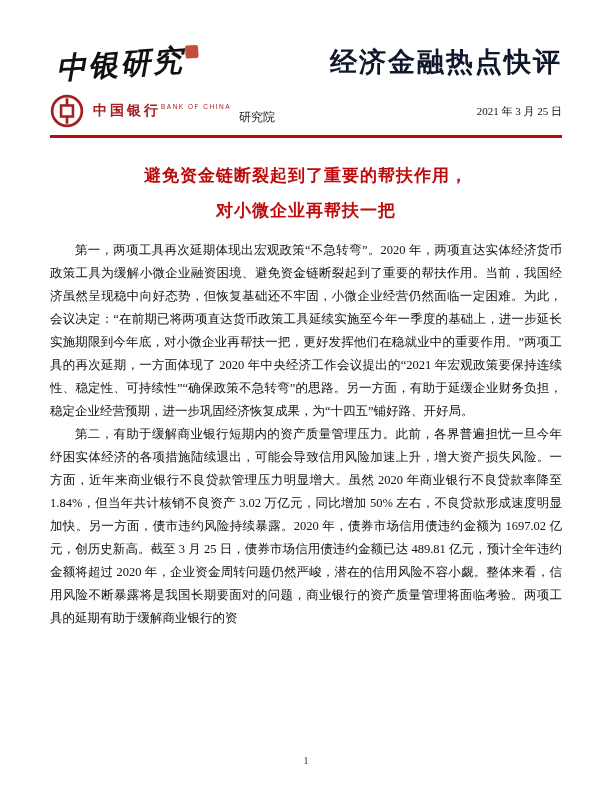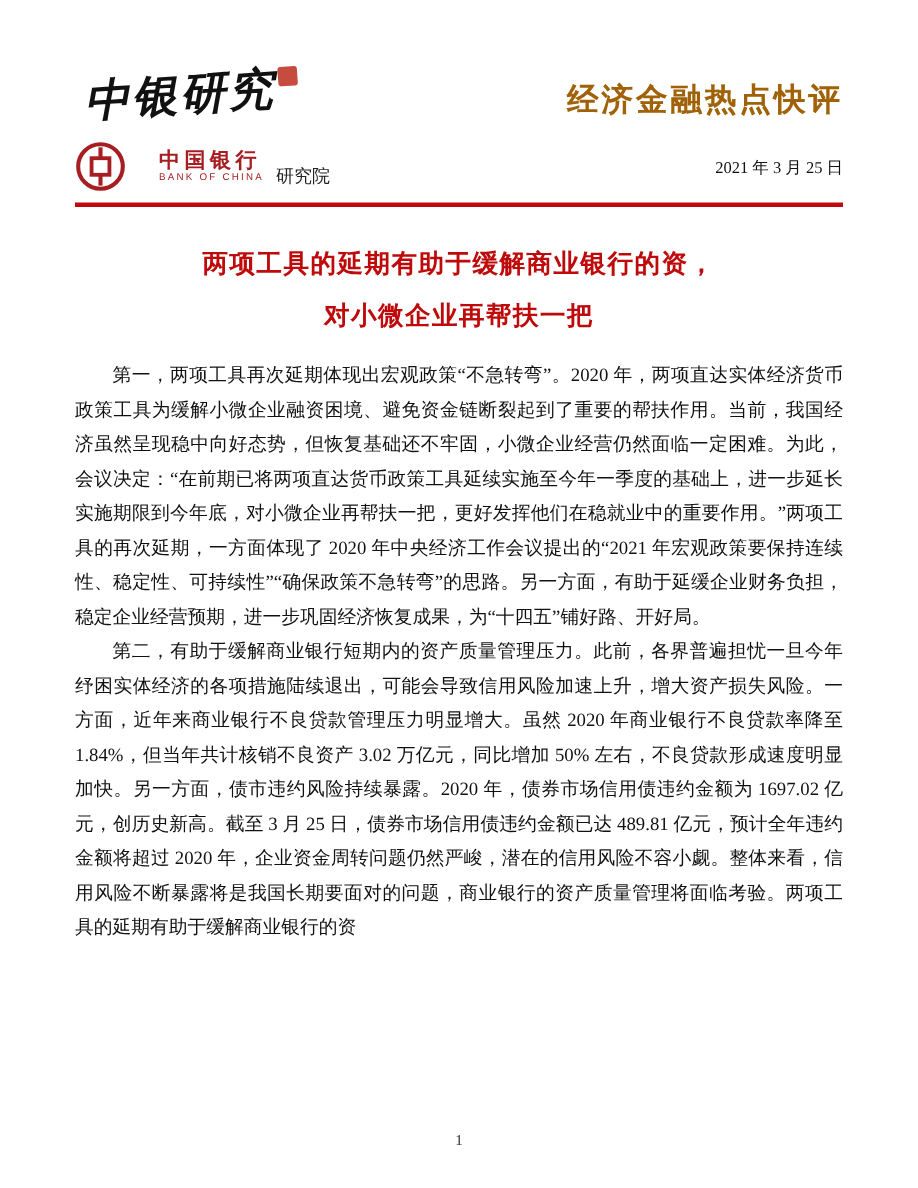--- a/index.html
+++ b/index.html
@@ -38,40 +38,39 @@
   .seal {
     display: inline-block;
     width: 13px; height: 13px;
     background: #c0392b;
     border-radius: 2px;
     margin-left: 2px;
     vertical-align: super;
     opacity: 0.9;
   }
   .masthead-title {
-    font-size: 21px;
+    font-size: 27px;
     font-weight: bold;
-    color: #a16207;
+    color: #0f172a;
     letter-spacing: 2px;
     line-height: 1.1;
     padding-bottom: 4px;
     white-space: nowrap;
   }
   .masthead-bottom {
     margin-top: 12px;
     display: flex;
     align-items: center;
     justify-content: space-between;
   }
   .bank-block { display: flex; align-items: center; }
   .boc-logo { width: 34px; height: 34px; display: inline-block; }
   .bank-names {
     display: flex;
-    flex-direction: column;
-    margin-left: 22px;
+    margin-left: 9px;
     line-height: 1.1;
   }
   .bank-cn {
     font-size: 14px;
     font-weight: bold;
     color: #a61e22;
     letter-spacing: 3px;
     white-space: nowrap;
   }
   .bank-en {
@@ -160,21 +159,21 @@
         <span class="institute">研究院</span>
       </div>
       <span class="hdr-date">2021 年 3 月 25 日</span>
     </div>
 
     <div class="red-rule"></div>
   </header>
 
   <main>
     <h2 class="doc-title">
-      <span>两项工具的延期有助于缓解商业银行的资，</span><br>
+      <span>避免资金链断裂起到了重要的帮扶作用，</span><br>
       <span>对小微企业再帮扶一把</span>
     </h2>
 
     <div class="body-text">
       <p class="body-para"><b>第一，两项工具再次延期体现出宏观政策“不急转弯”。</b><span>2020 年，两项直达实体经济货币政策工具为缓解小微企业融资困境、避免资金链断裂起到了重要的帮扶作用。当前，我国经济虽然呈现稳中向好态势，但恢复基础还不牢固，小微企业经营仍然面临一定困难。为此，会议决定：“在前期已将两项直达货币政策工具延续实施至今年一季度的基础上，进一步延长实施期限到今年底，对小微企业再帮扶一把，更好发挥他们在稳就业中的重要作用。”两项工具的再次延期，一方面体现了 2020 年中央经济工作会议提出的“2021 年宏观政策要保持连续性、稳定性、可持续性”“确保政策不急转弯”的思路。另一方面，有助于延缓企业财务负担，稳定企业经营预期，进一步巩固经济恢复成果，为“十四五”铺好路、开好局。</span></p>
       <p class="body-para"><b>第二，有助于缓解商业银行短期内的资产质量管理压力。</b><span>此前，各界普遍担忧一旦今年纾困实体经济的各项措施陆续退出，可能会导致信用风险加速上升，增大资产损失风险。一方面，近年来商业银行不良贷款管理压力明显增大。虽然 2020 年商业银行不良贷款率降至 1.84%，但当年共计核销不良资产 3.02 万亿元，同比增加 50% 左右，不良贷款形成速度明显加快。另一方面，债市违约风险持续暴露。2020 年，债券市场信用债违约金额为 1697.02 亿元，创历史新高。截至 3 月 25 日，债券市场信用债违约金额已达 489.81 亿元，预计全年违约金额将超过 2020 年，企业资金周转问题仍然严峻，潜在的信用风险不容小觑。整体来看，信用风险不断暴露将是我国长期要面对的问题，商业银行的资产质量管理将面临考验。两项工具的延期有助于缓解商业银行的资</span></p>
     </div>
   </main>
 
   <footer>

